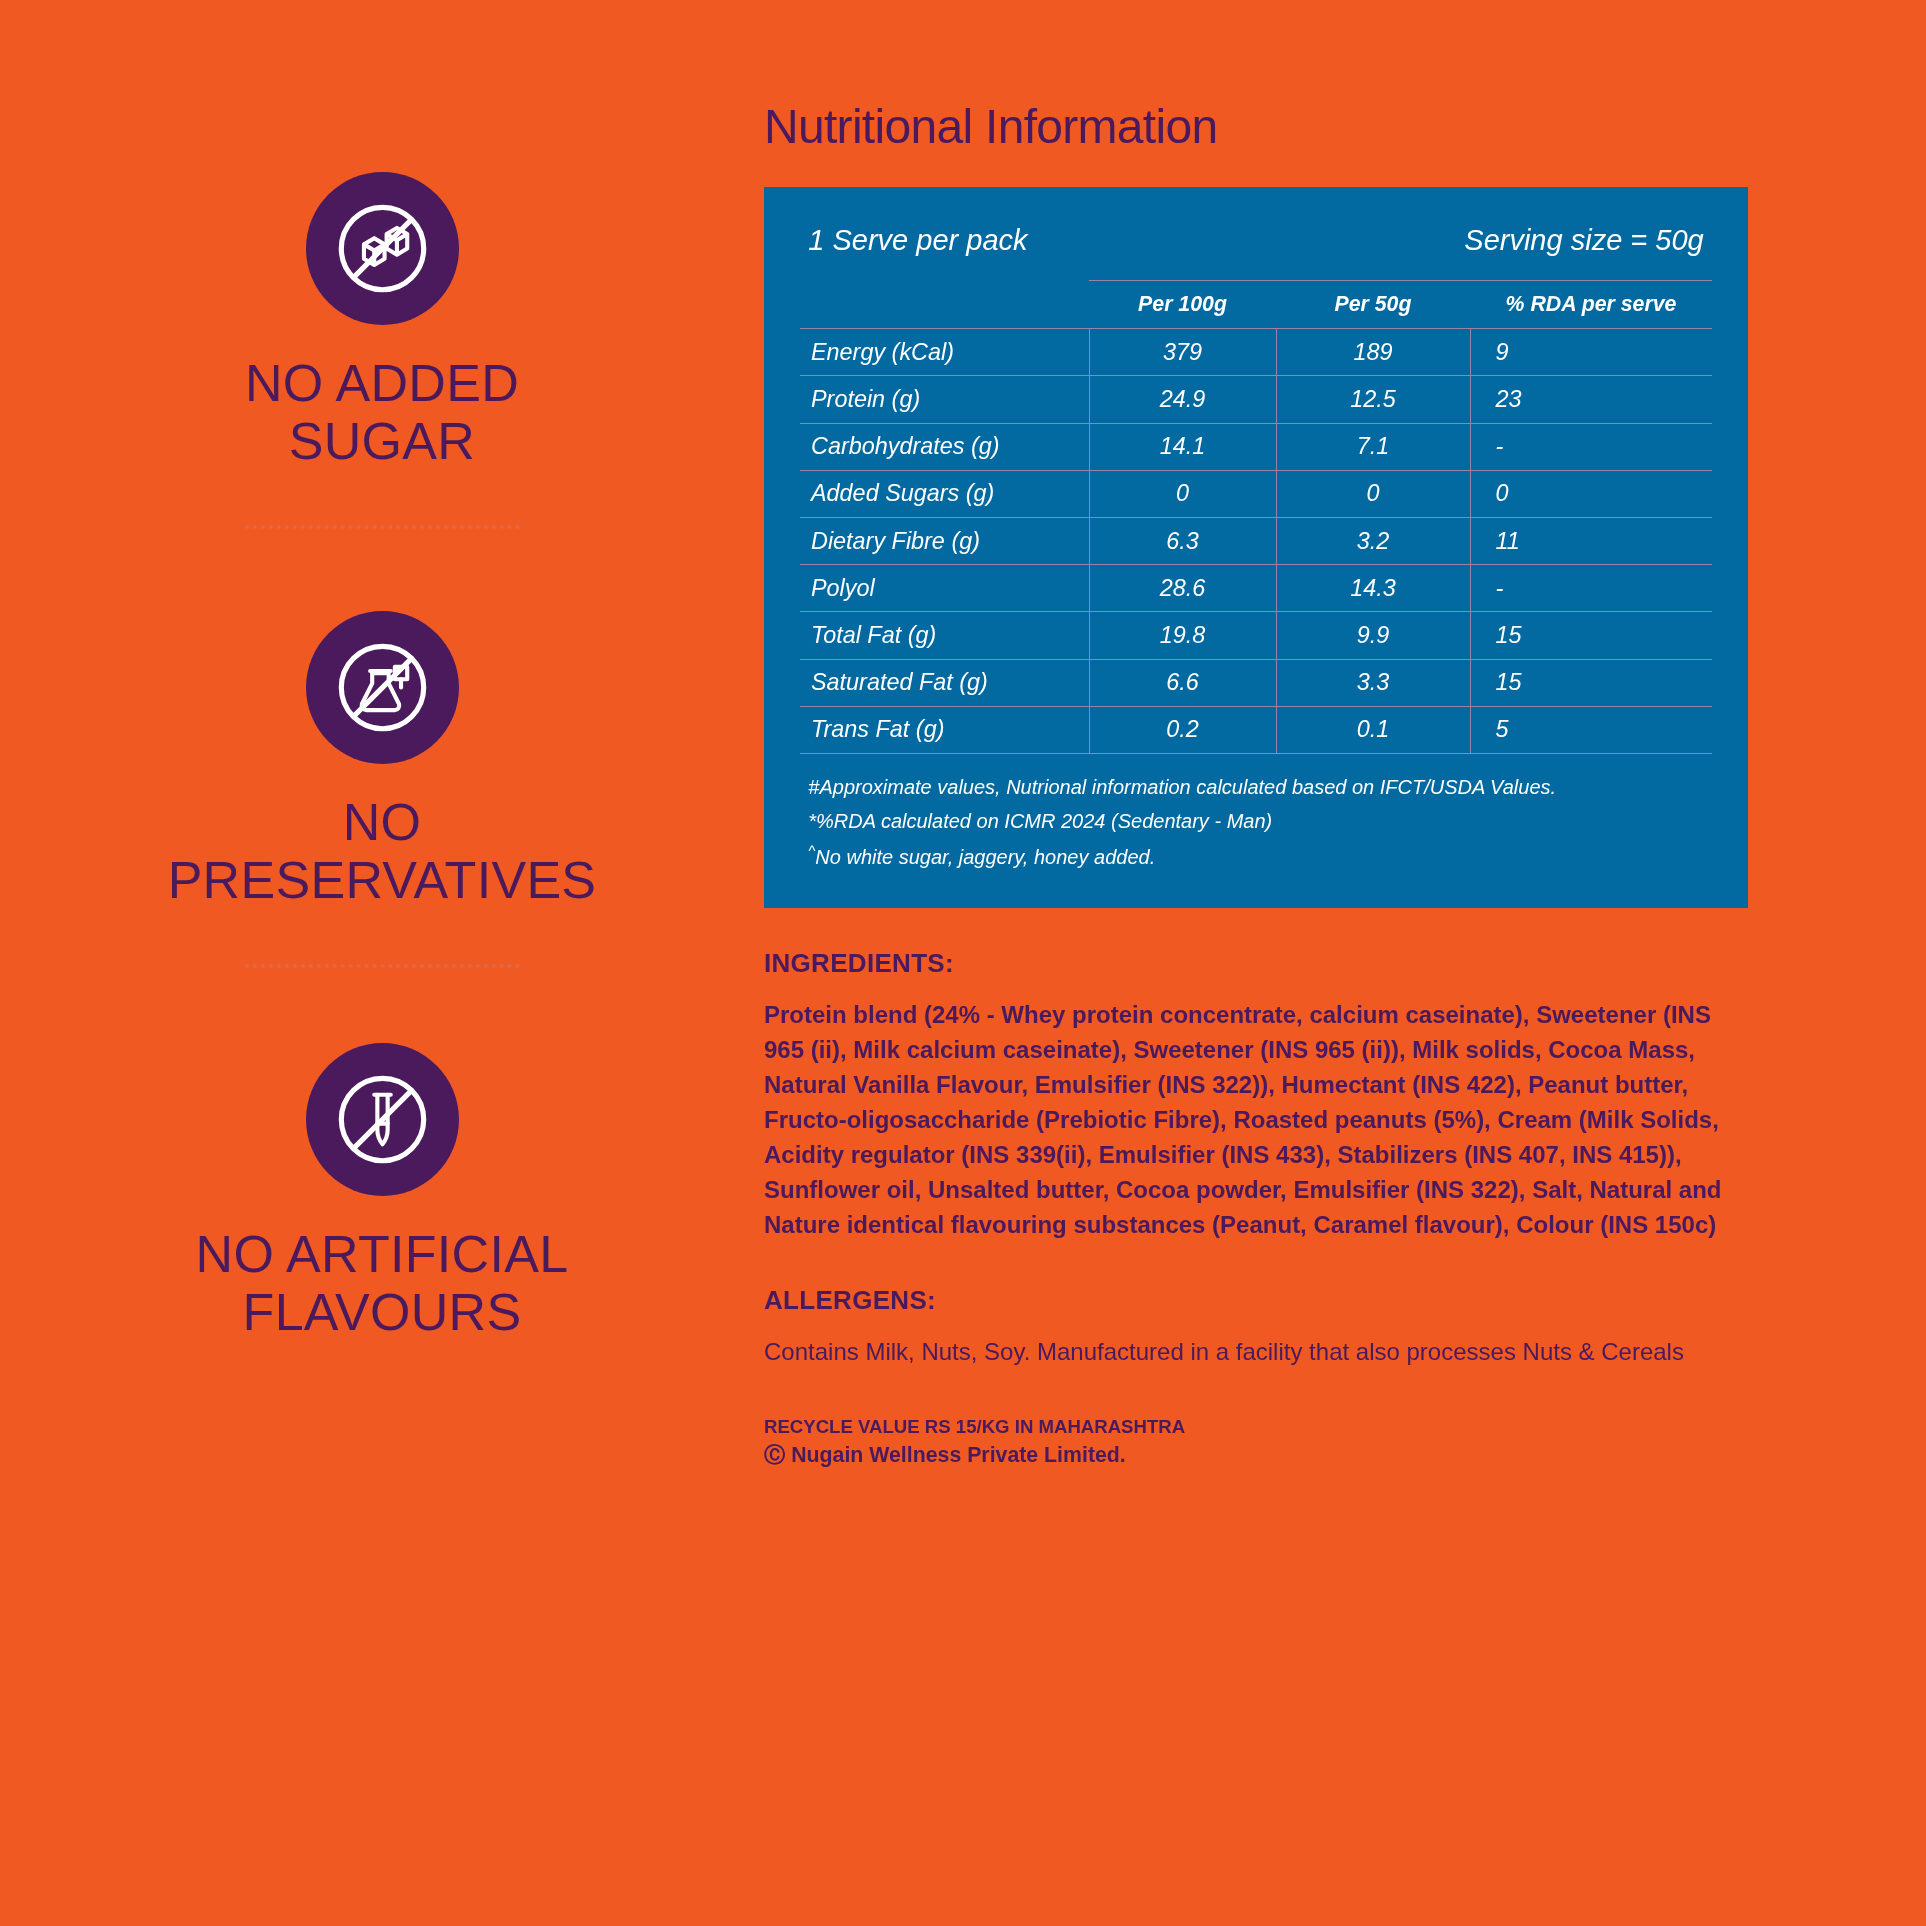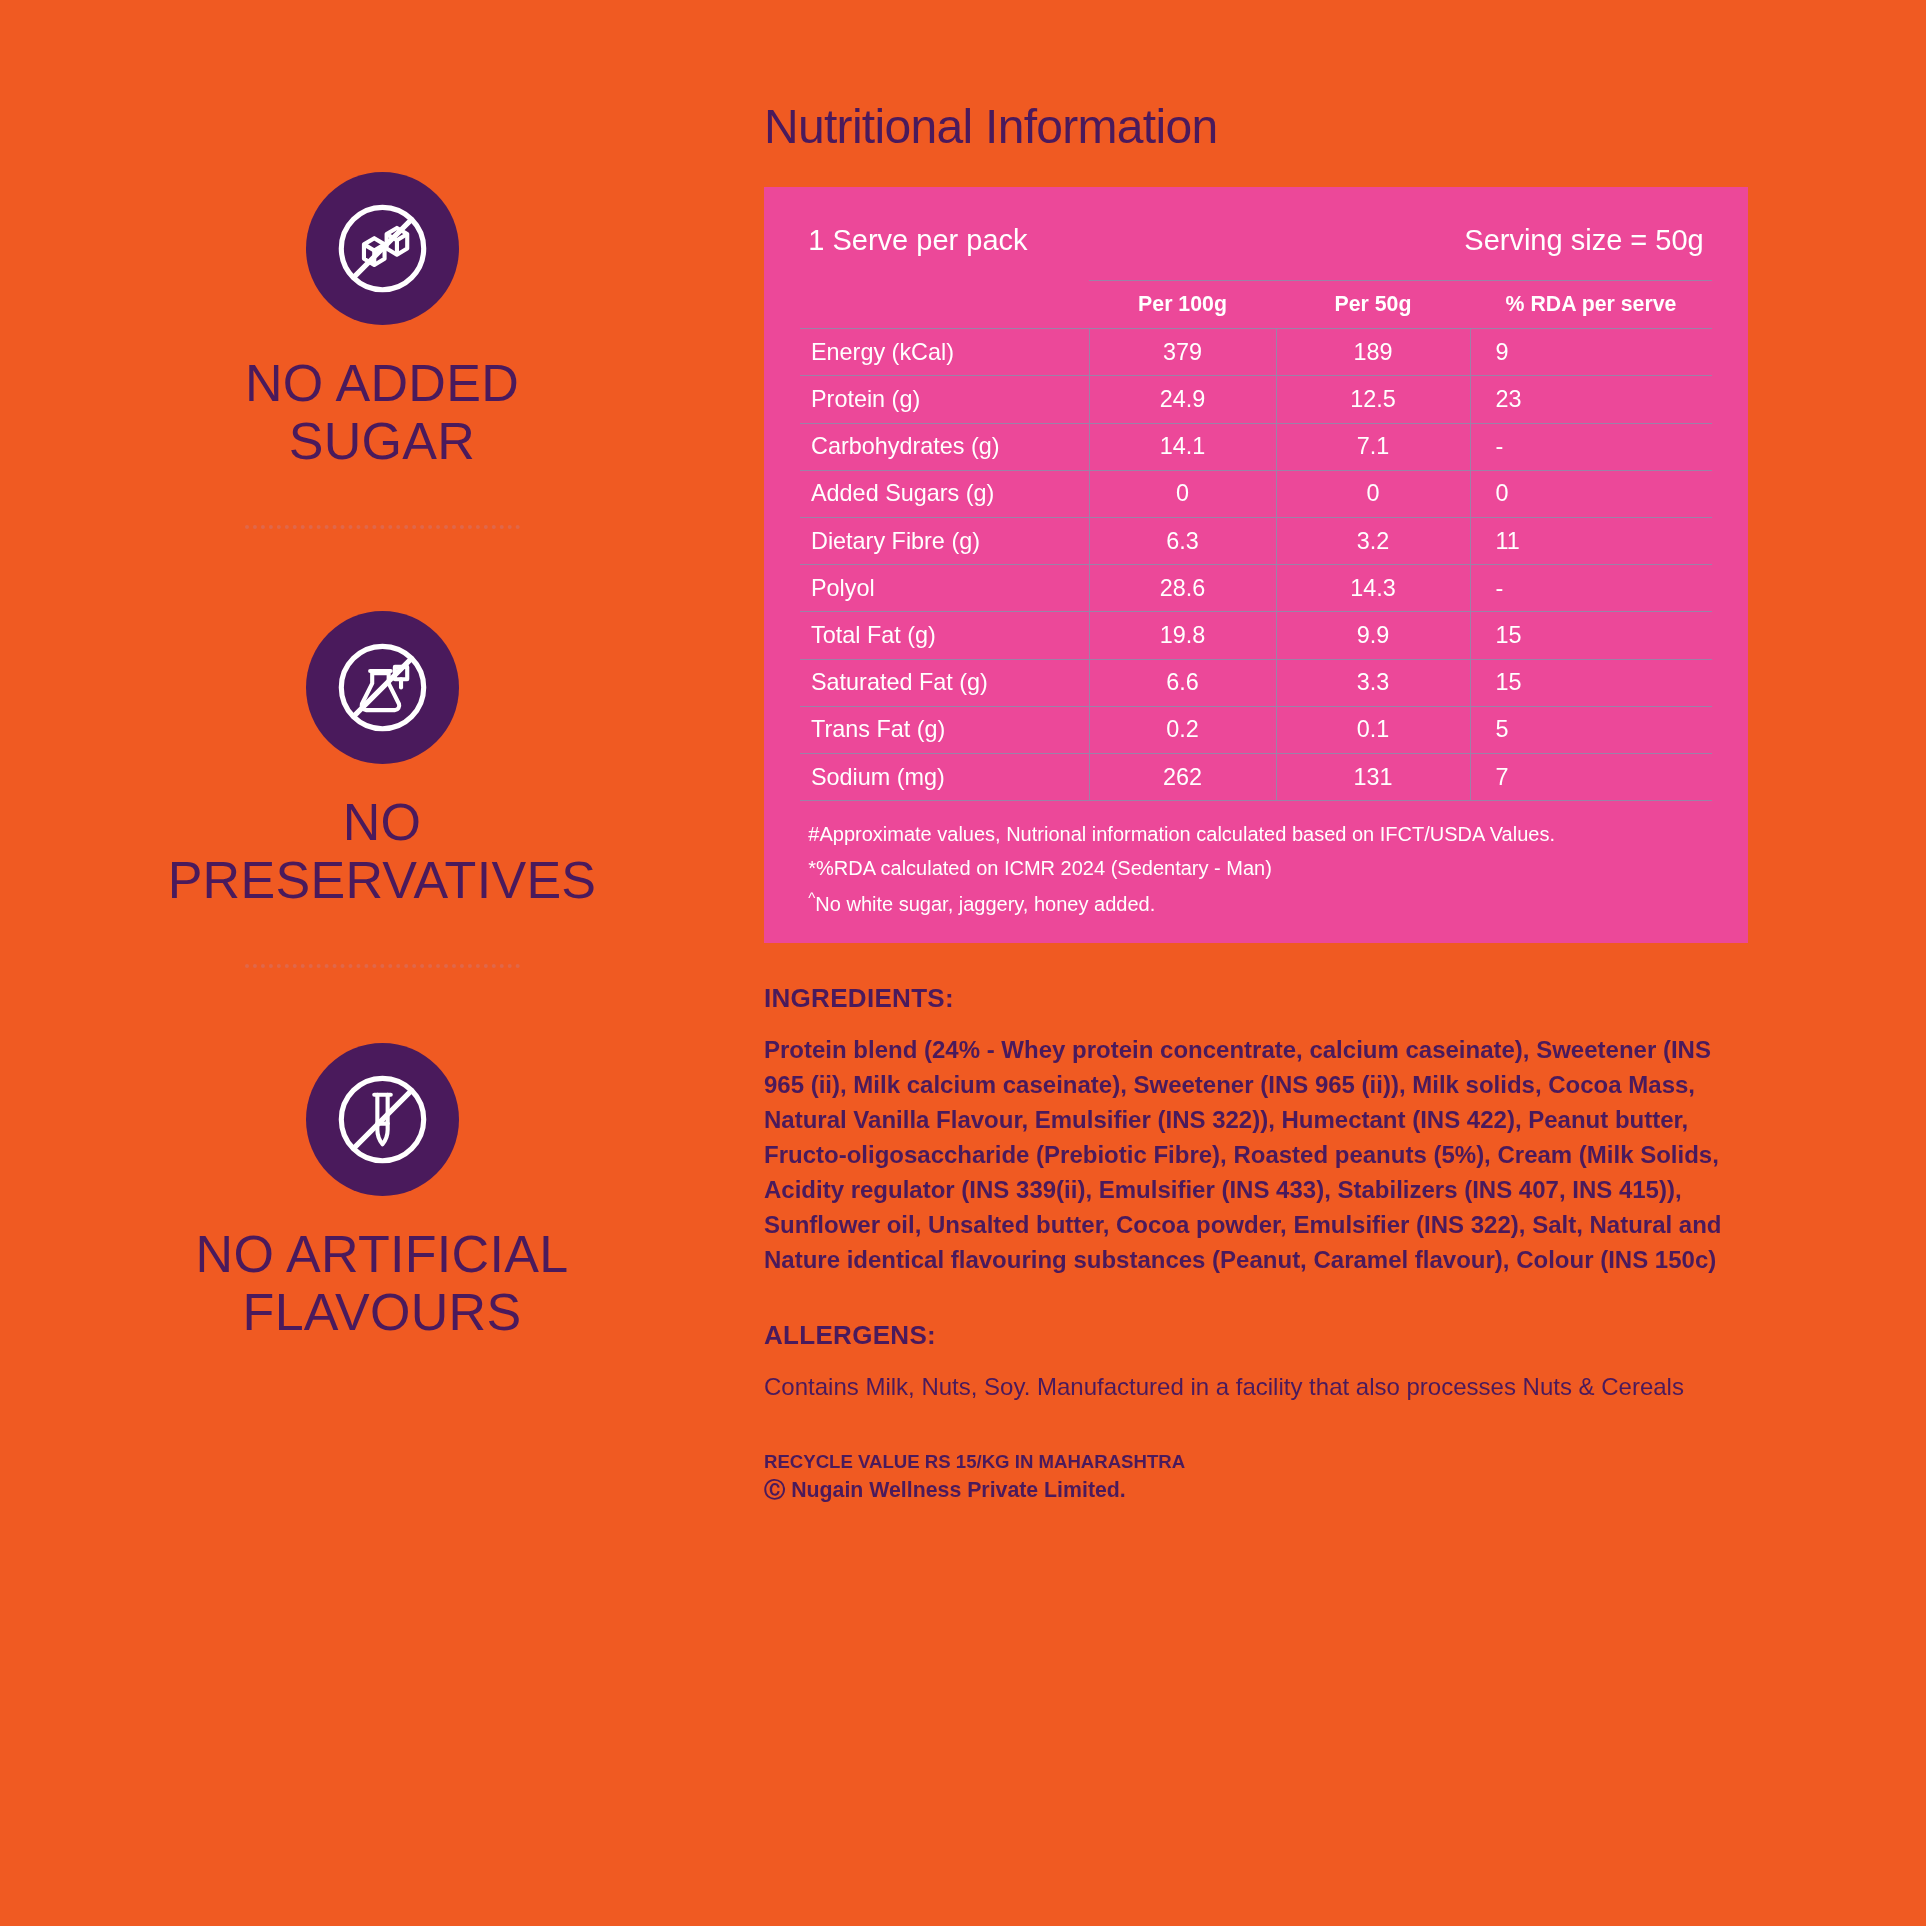--- a/index.html
+++ b/index.html
@@ -74,24 +74,25 @@
   .nutri-title {
     color: #4A1A5C;
     font-size: 48px;
     font-weight: normal;
     letter-spacing: -0.7px;
     margin: 0 0 36px 0;
     line-height: 1;
   }
 
   .panel {
-    background: #ec4899;
-    padding: 30px 36px 20px 36px;
+    background: #0369a1;
+    padding: 30px 36px 32px 36px;
     box-sizing: border-box;
     width: 984px;
+    font-style: italic;
   }
   .serve-row {
     display: flex;
     justify-content: space-between;
     align-items: baseline;
     color: #ffffff;
     font-size: 29px;
     padding: 6.9px 8.3px 23.4px 8.3px;
   }
   .serve-row .left { }
@@ -327,26 +328,20 @@
             <td class="num">6.6</td>
             <td class="num">3.3</td>
             <td class="rda">15</td>
           </tr>
           <tr>
             <td>Trans Fat (g)</td>
             <td class="num">0.2</td>
             <td class="num">0.1</td>
             <td class="rda">5</td>
           </tr>
-          <tr>
-            <td>Sodium (mg)</td>
-            <td class="num">262</td>
-            <td class="num">131</td>
-            <td class="rda">7</td>
-          </tr>
         </tbody>
       </table>
 
       <div class="footnotes">
         <div>#Approximate values, Nutrional information calculated based on IFCT/USDA Values.</div>
         <div>*%RDA calculated on ICMR 2024 (Sedentary - Man)</div>
         <div><span class="sup">^</span><span>No white sugar, jaggery, honey added.</span></div>
       </div>
 
     </div>

